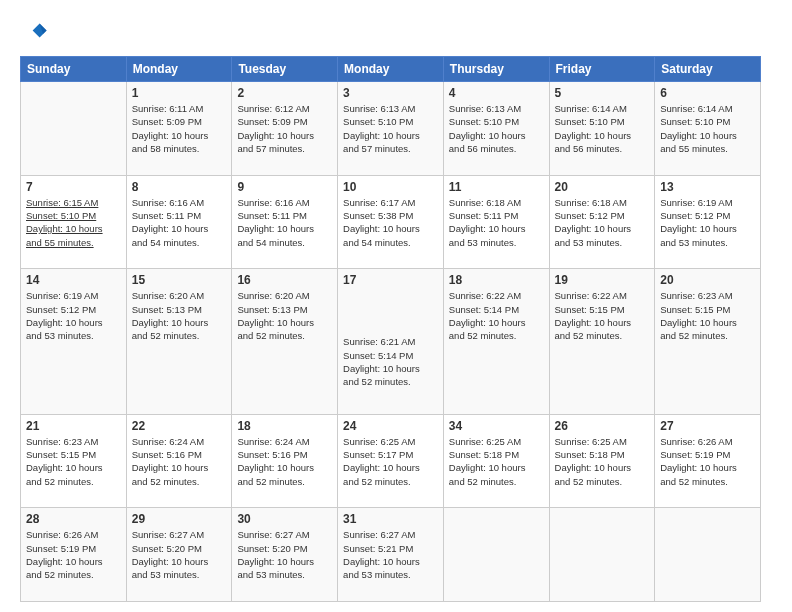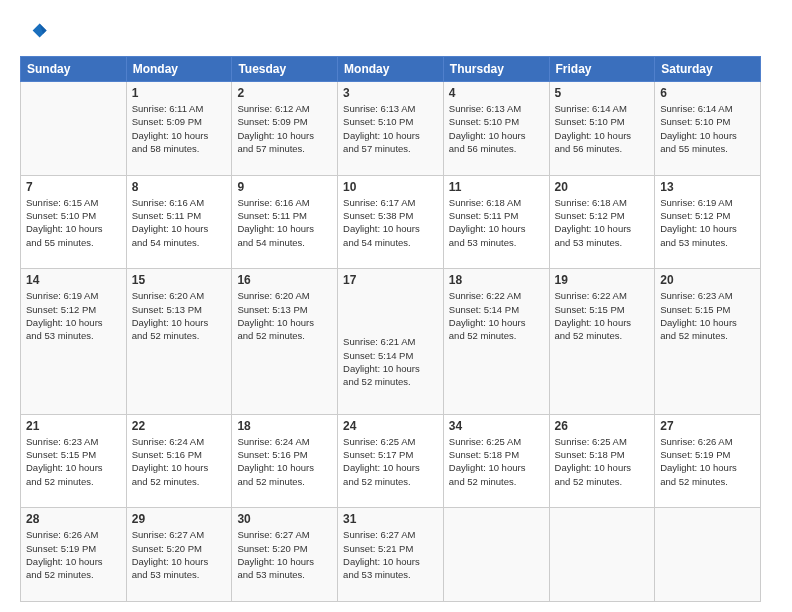--- a/index.html
+++ b/index.html
@@ -171,21 +171,21 @@
           <td>
             <span class="day-number">6</span>
             <div class="day-info" style="white-space: pre-line;">Sunrise: 6:14 AM
 Sunset: 5:10 PM
 Daylight: 10 hours and 55 minutes.</div>
           </td>
         </tr>
         <tr class="week-row">
           <td>
             <span class="day-number">7</span>
-            <div class="day-info" style="white-space: pre-line;">Sunrise: 6:15 AM
+            <div class="day-info" style="white-space: pre-line; text-decoration: underline;">Sunrise: 6:15 AM
 Sunset: 5:10 PM
 Daylight: 10 hours and 55 minutes.</div>
           </td>
           <td>
             <span class="day-number">8</span>
             <div class="day-info" style="white-space: pre-line;">Sunrise: 6:16 AM
 Sunset: 5:11 PM
 Daylight: 10 hours and 54 minutes.</div>
           </td>
           <td>

